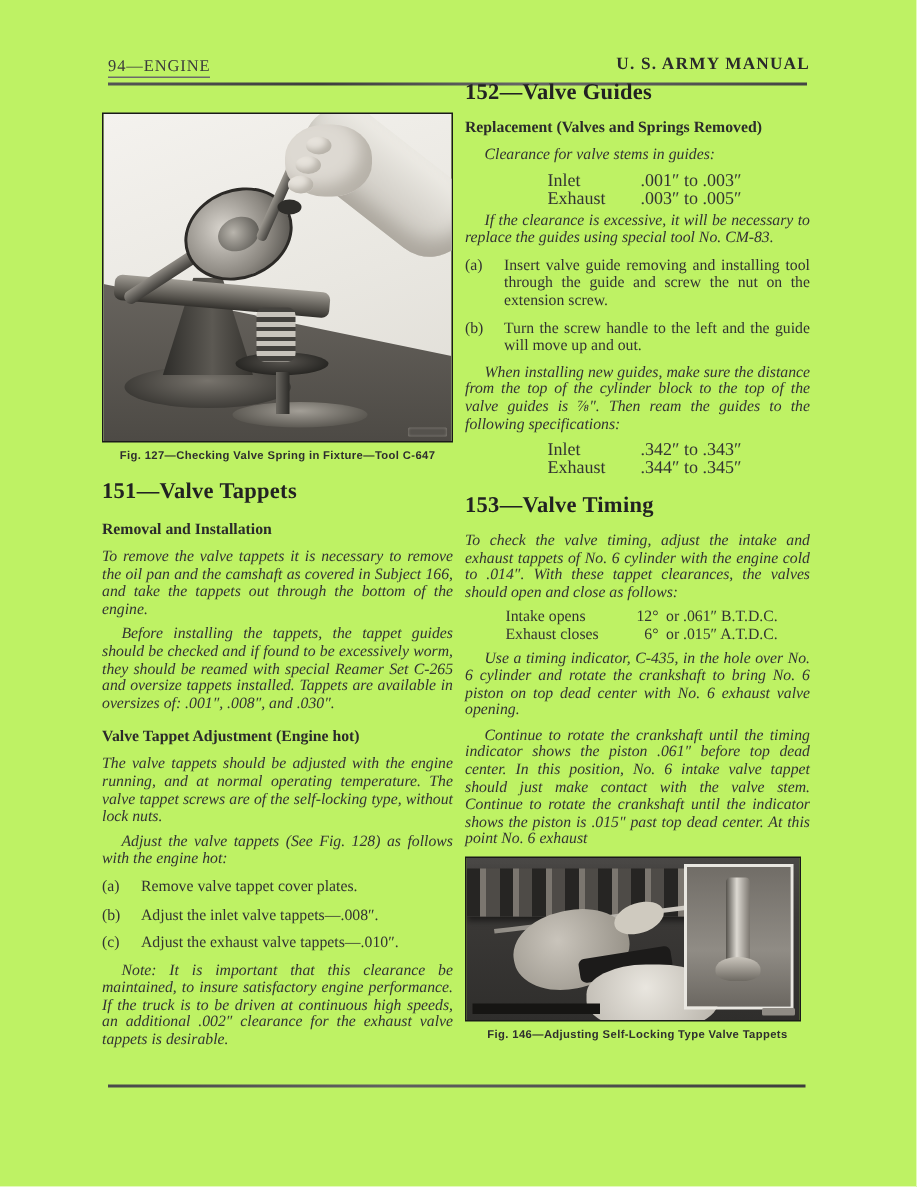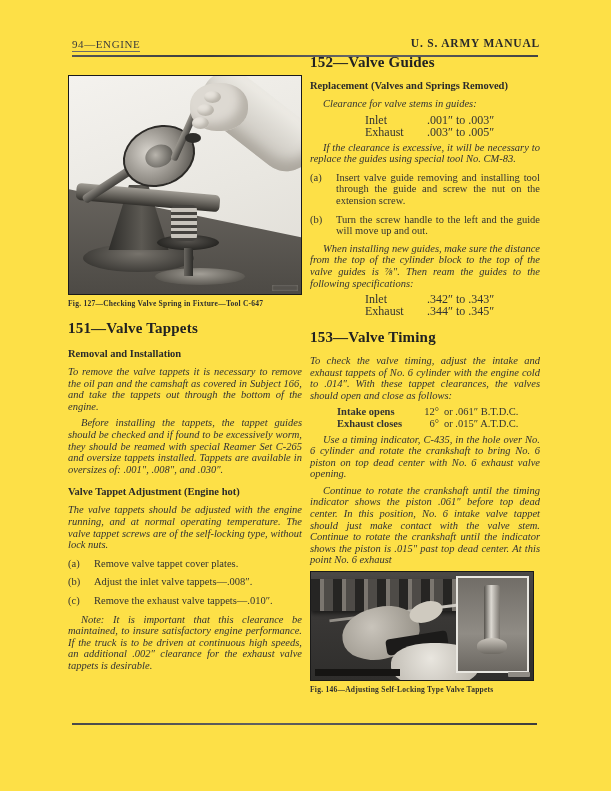--- a/index.html
+++ b/index.html
@@ -1,17 +1,17 @@
 <!DOCTYPE html>
 <html><head>
 <meta charset="utf-8">
 <style>
   html,body{margin:0;padding:0;background:#ffffff;}
   .page{
-    position:relative;width:611px;height:791px;background:#fde047;
+    position:relative;width:611px;height:791px;background:#bef264;
     font-family:"Liberation Serif", serif;color:#333;overflow:hidden;
   }
   
   .hdr-left{position:absolute;left:72px;top:38px;font-size:11px;letter-spacing:.6px;color:#3c3c3c;}
   .hdr-left-underline{position:absolute;left:72px;top:51px;width:68px;height:1px;background:#6a6a6a;}
   .hdr-right{position:absolute;right:71px;top:37px;font-size:11.5px;font-weight:bold;letter-spacing:.8px;color:#2a2a2a;}
   .hdr-rule{position:absolute;left:72px;top:55px;width:466px;height:2px;background:linear-gradient(90deg,#555,#3d3d3d 30%,#666 60%,#444);}
   .bottom-rule{position:absolute;left:72px;top:723px;width:465px;height:2px;background:linear-gradient(90deg,#4a4a4a,#606060 40%,#3d3d3d);}
   
   .col-left{position:absolute;left:68px;top:75px;width:234px;}
@@ -23,25 +23,25 @@
   p.body.sp{margin-top:5px;}
   p.body.indent{text-indent:13px;}
   .list-item{display:flex;margin-top:7px;font-size:10.5px;line-height:11.6px;color:#333;}
   .li-label{width:26px;flex-shrink:0;}
   .li-text{flex:1;text-align:justify;}
   .spec-table{margin:4px 0 4px 55px;}
   .spec-row{display:flex;font-size:12px;line-height:12px;color:#333;}
   .spec-label{width:62px;}
   .timing-table{margin:4px 0 4px 27px;}
   .timing-row{display:flex;font-size:10.5px;line-height:12px;color:#333;}
-  .t-label{width:80px;font-weight:bold;}
+  .t-label{width:80px;}
   .t-deg{width:22px;text-align:right;margin-right:5px;}
   
-  .fig-caption{font-family:Liberation Serif, serif;font-size:7.5px;font-weight:bold;
-    color:#2e2e2e;letter-spacing:.25px;margin-top:4px;}
+  .fig-caption{font-family:Liberation Sans, sans-serif;font-size:7.5px;font-weight:bold;
+    color:#2e2e2e;text-align:center;letter-spacing:.25px;margin-top:4px;}
   .photo{position:relative;border:1.5px solid #1a1a1a;overflow:hidden;box-sizing:border-box;}
   .fig127{width:234px;height:220px;background:linear-gradient(160deg,#f4f2ee 0%,#e9e7e1 55%,#dfdcd5 100%);}
   .f127-bench{position:absolute;left:0;top:0;width:100%;height:100%;
     clip-path:polygon(0 52%,100% 74%,100% 100%,0 100%);
     background:linear-gradient(180deg,#8b8781 0%,#6e6a64 40%,#4d4a45 100%);}
   .f127-baseplate{position:absolute;left:6%;top:77%;width:48%;height:13%;border-radius:50%;
     background:radial-gradient(ellipse at 50% 35%,#77736c,#3c3a36 75%);}
   .f127-pedestal{position:absolute;left:17%;top:50%;width:26%;height:30%;
     clip-path:polygon(34% 0,66% 0,100% 100%,0 100%);
     background:linear-gradient(90deg,#2d2c29,#5c5953 55%,#34322e);}
@@ -126,32 +126,33 @@
       <div class="f127-mark"></div>
     </div>
     <div class="fig-caption">Fig. 127—Checking Valve Spring in Fixture—Tool C-647</div>
 
     <h2>151—Valve Tappets</h2>
     <div class="subhead">Removal and Installation</div>
     <p class="body">To remove the valve tappets it is necessary to remove the oil pan and the camshaft as covered in Subject 166, and take the tappets out through the bottom of the engine.</p>
     <p class="body sp indent">Before installing the tappets, the tappet guides should be checked and if found to be excessively worm, they should be reamed with special Reamer Set C-265 and oversize tappets installed. Tappets are available in oversizes of: .001″, .008″, and .030″.</p>
     <div class="subhead">Valve Tappet Adjustment (Engine hot)</div>
     <p class="body">The valve tappets should be adjusted with the engine running, and at normal operating temperature.  The valve tappet screws are of the self-locking type, without lock nuts.</p>
+    <p class="body sp indent">Adjust the valve tappets (See Fig. 128) as follows with the engine hot:</p>
 
     <div class="list-item">
       <span class="li-label">(a)</span>
       <span class="li-text">Remove valve tappet cover plates.</span>
     </div>
     <div class="list-item">
       <span class="li-label">(b)</span>
       <span class="li-text">Adjust the inlet valve tappets—.008″.</span>
     </div>
     <div class="list-item">
       <span class="li-label">(c)</span>
-      <span class="li-text">Remove the exhaust valve tappets—.010″.</span>
+      <span class="li-text">Adjust the exhaust valve tappets—.010″.</span>
     </div>
 
     <p class="body sp indent" style="margin-top:7px;">Note: It is important that this clearance be maintained, to insure satisfactory engine performance. If the truck is to be driven at continuous high speeds, an additional .002″ clearance for the exhaust valve tappets is desirable.</p>
   </div>
 
   <div class="col-right">
 
     <h2 style="margin-top:0;">152—Valve Guides</h2>
     <div class="subhead" style="margin-top:0;">Replacement (Valves and Springs Removed)</div>
     <p class="body indent">Clearance for valve stems in guides:</p>

